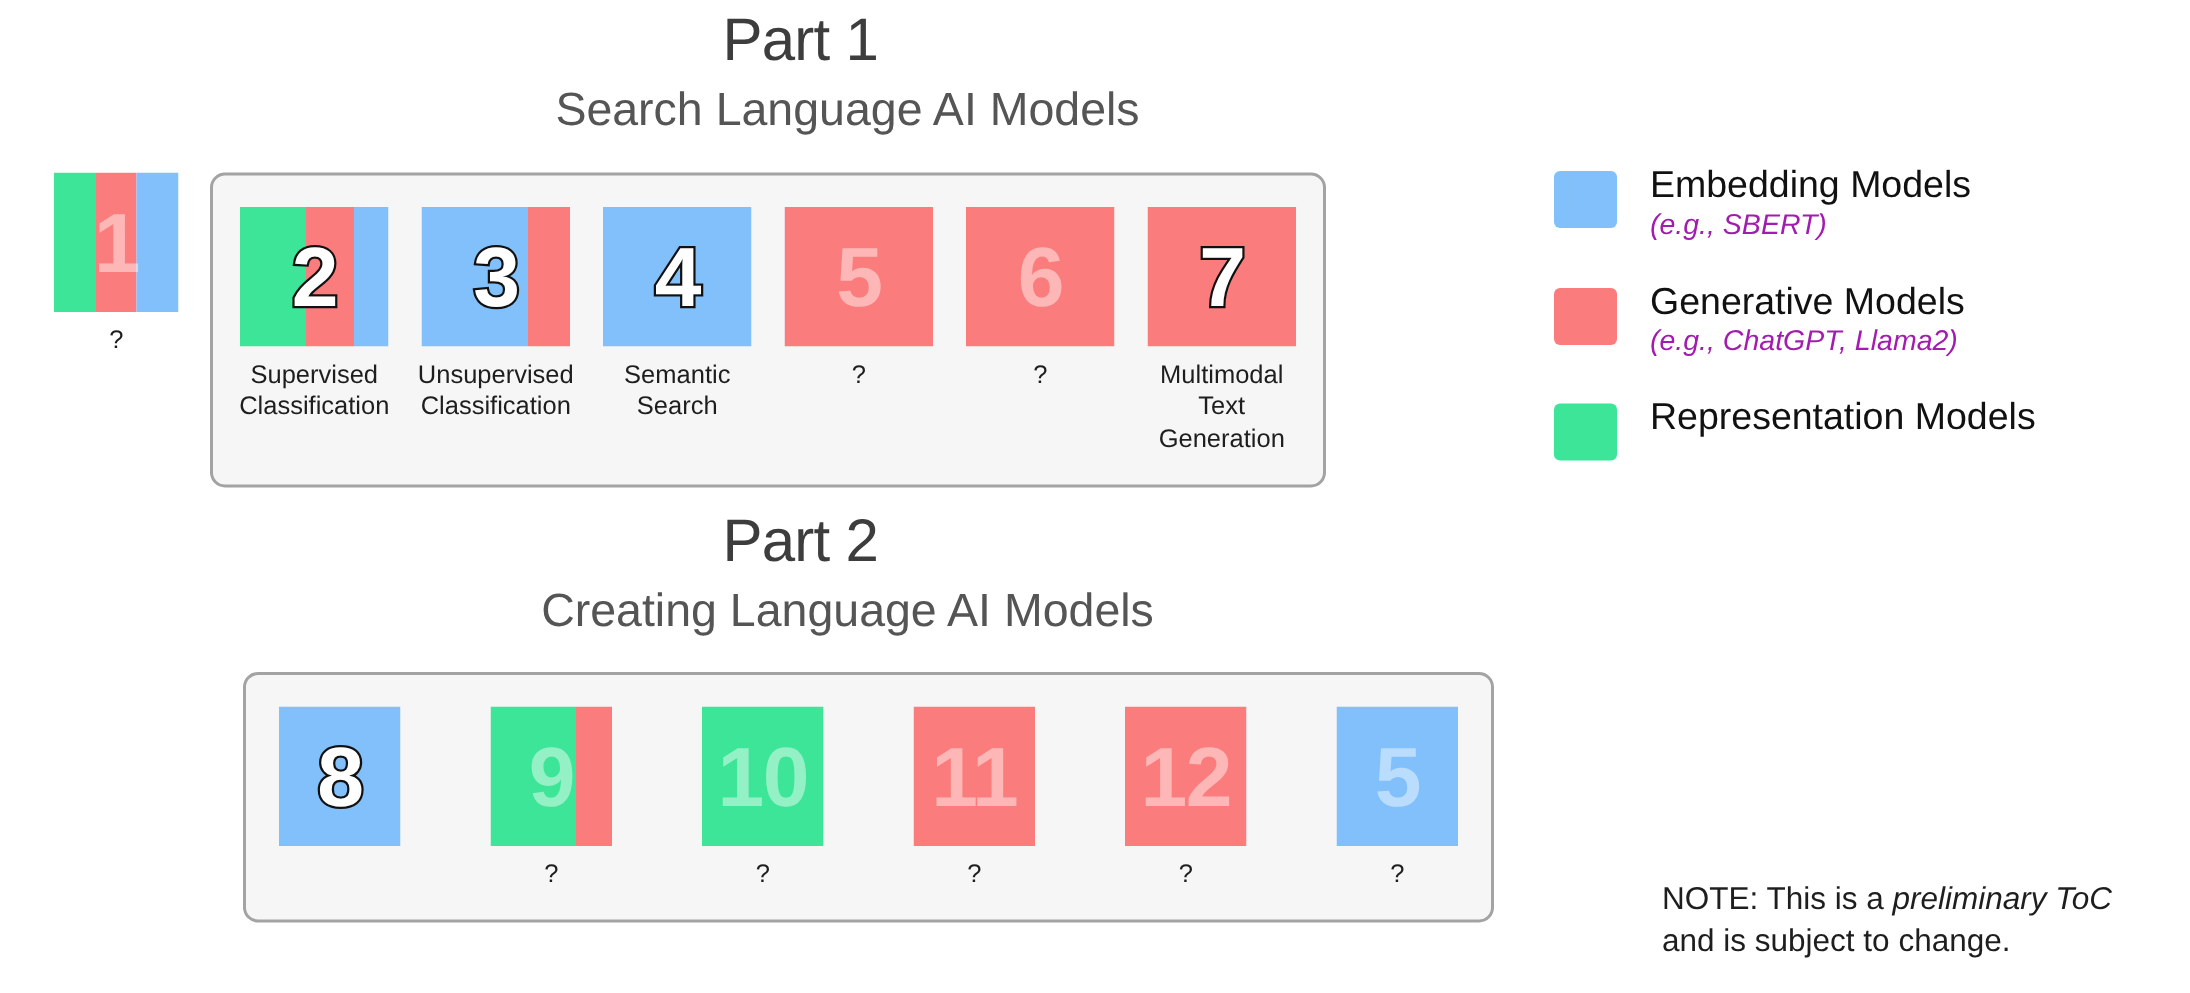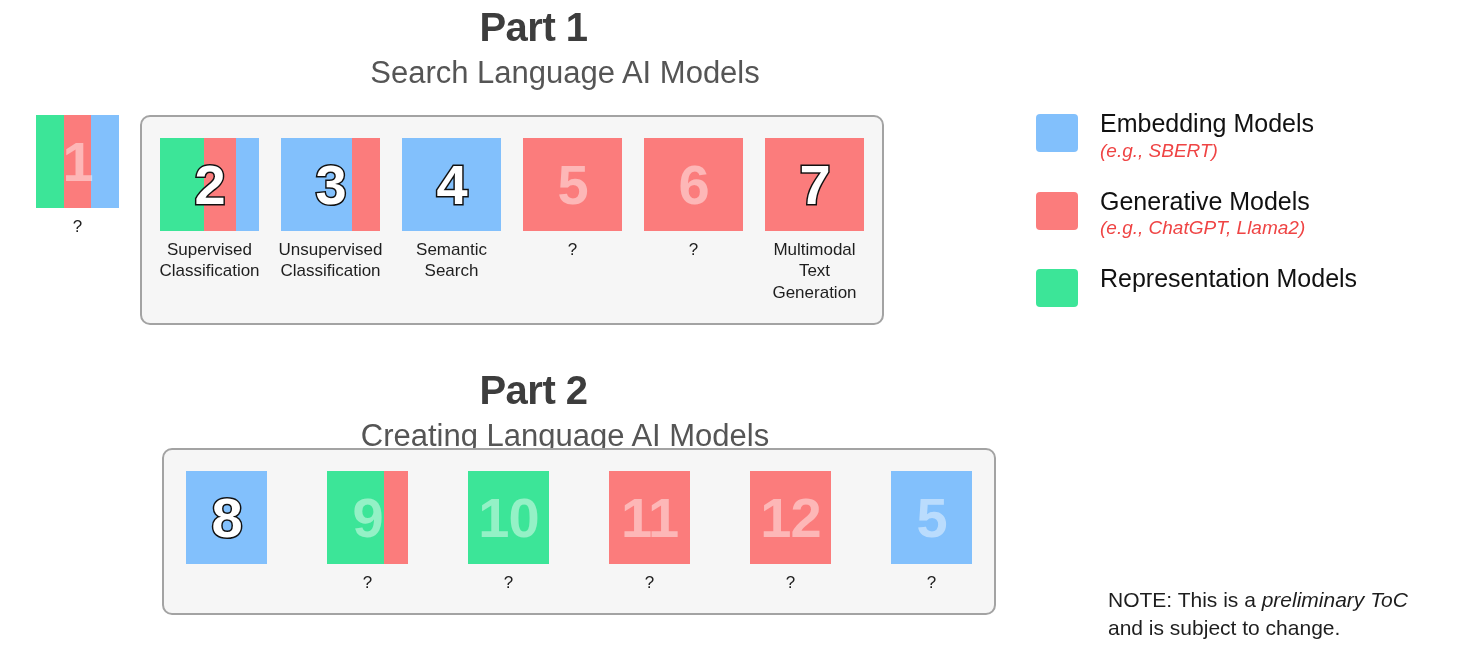--- a/index.html
+++ b/index.html
@@ -20,26 +20,26 @@
   #parts-column {
     position: absolute;
     left: 0;
     top: 0;
     width: 1020px;
     height: 662px;
   }
 
   .part-block { position: absolute; left: 0; width: 1020px; }
   #part-1-block { top: 4px; }
-  #part-2-block { top: 338px; margin-top: 29px; }
+  #part-2-block { top: 338px; }
 
   .part-title {
     text-align: center;
     font-size: 40px;
-    font-weight: bold;
+    font-weight: normal;
     color: #3d3d3d;
     letter-spacing: -0.5px;
     line-height: 1.15;
     margin: 0;
     padding-left: 47px;
   }
   .part-subtitle {
     text-align: center;
     font-size: 31px;
     font-weight: normal;
@@ -143,21 +143,21 @@
   }
   .legend-text { margin-left: 22px; }
   .legend-title {
     font-size: 25px;
     line-height: 1.1;
     color: #111111;
   }
   .legend-example {
     font-size: 19px;
     font-style: italic;
-    color: #ef4444;
+    color: #a21caf;
     margin-top: 2px;
   }
 
   
   #note {
     position: absolute;
     left: 1108px;
     top: 586px;
     width: 340px;
     font-size: 21px;

